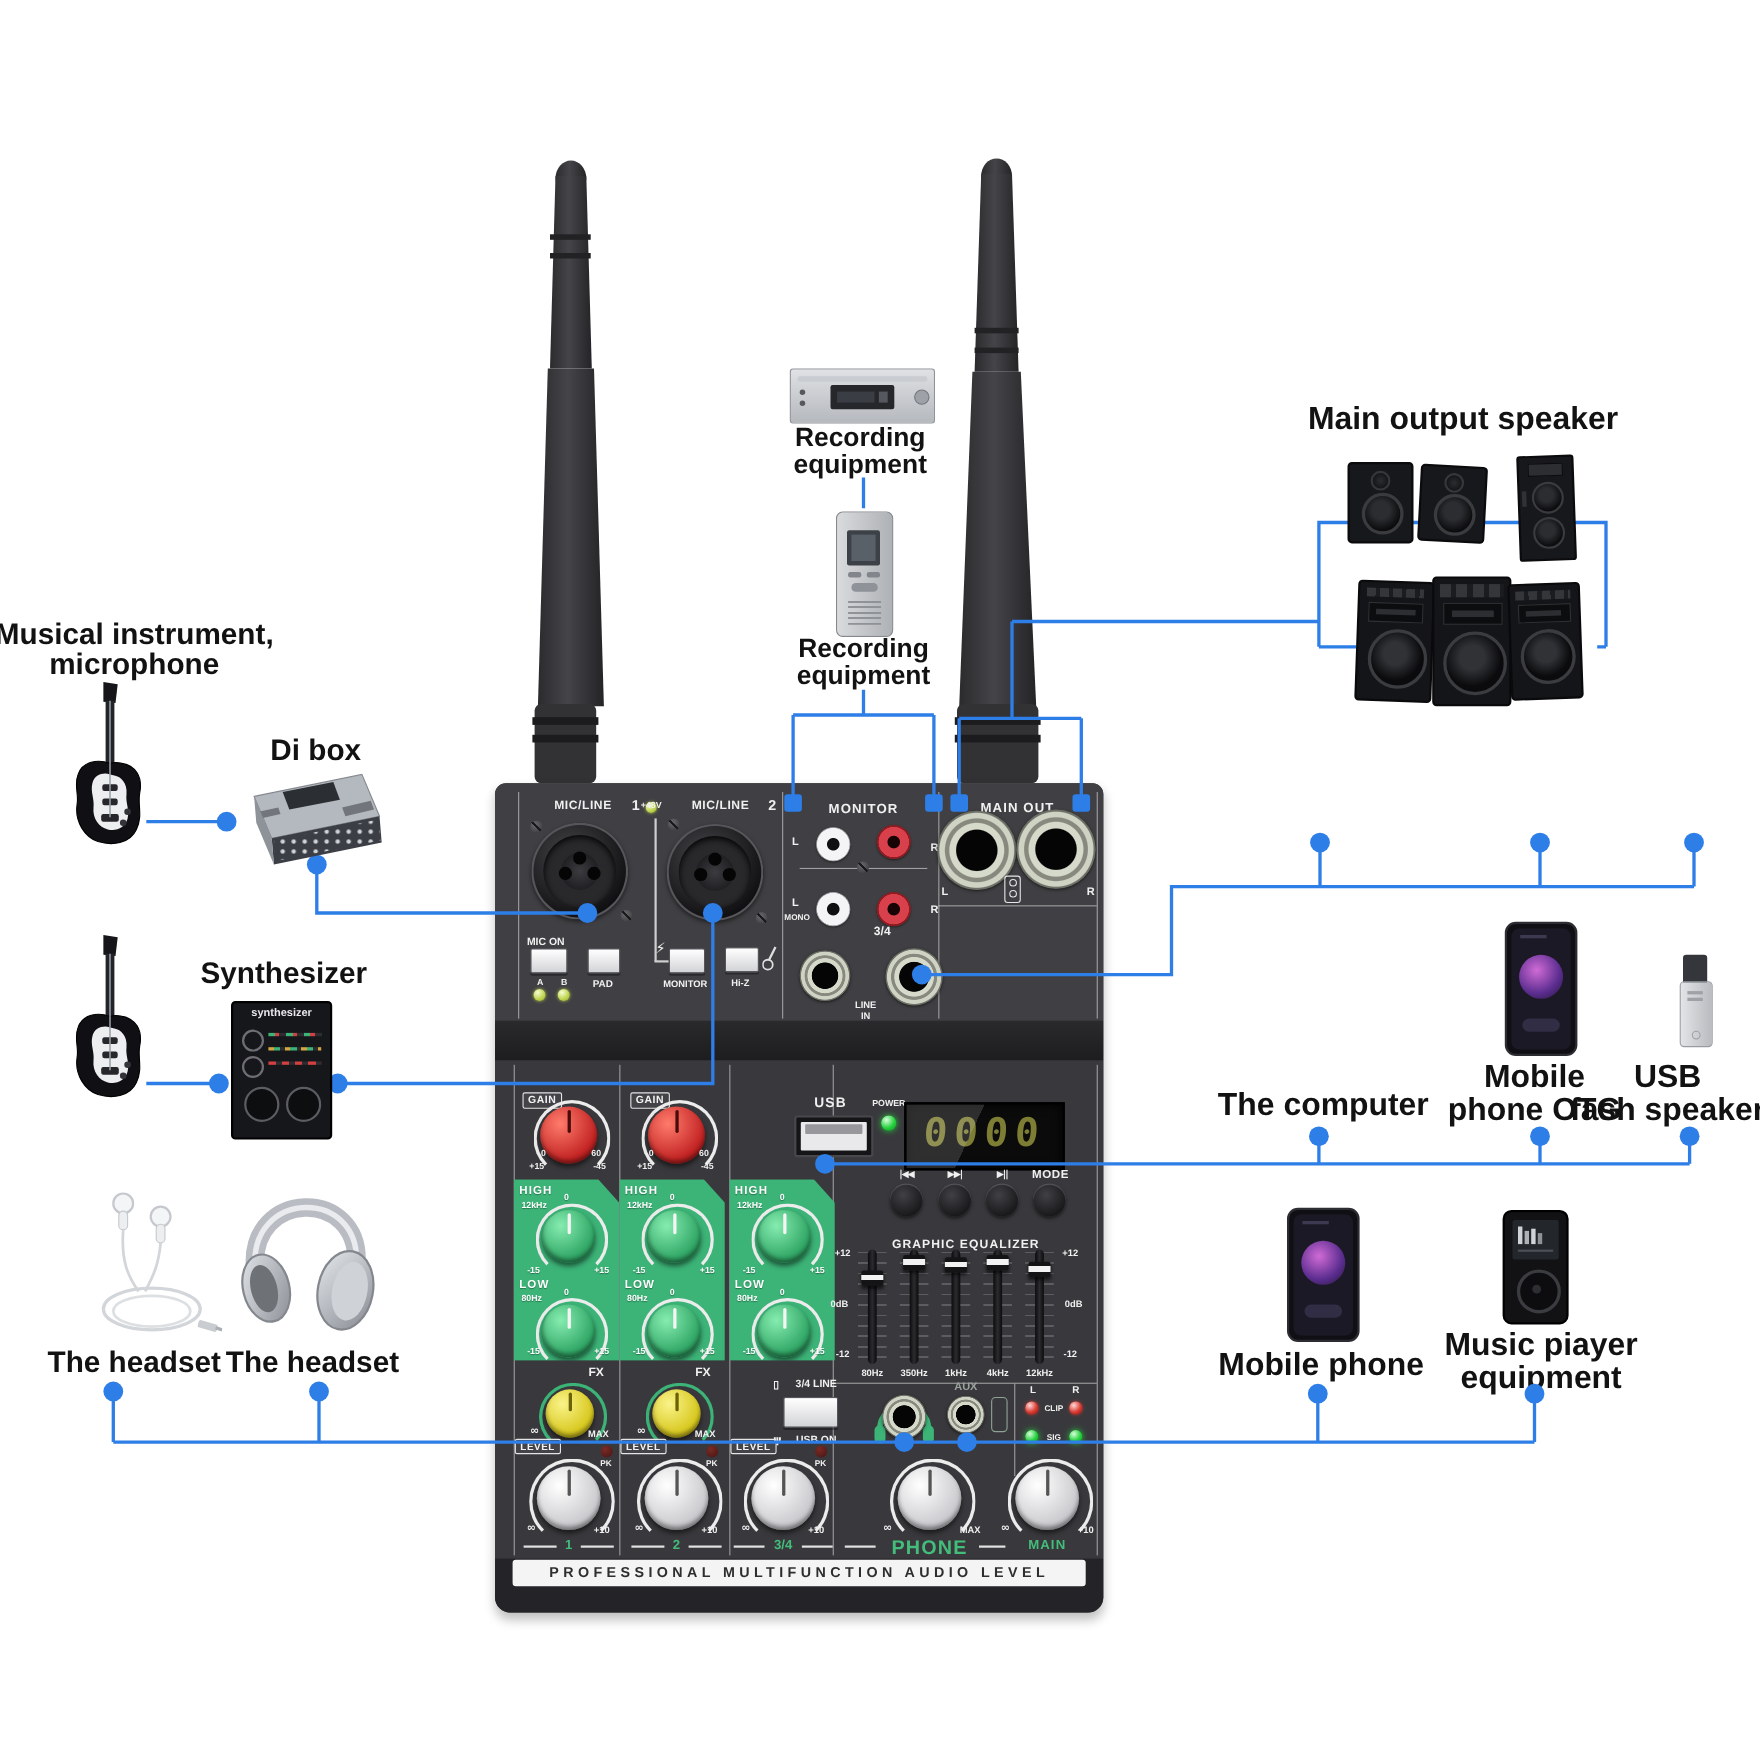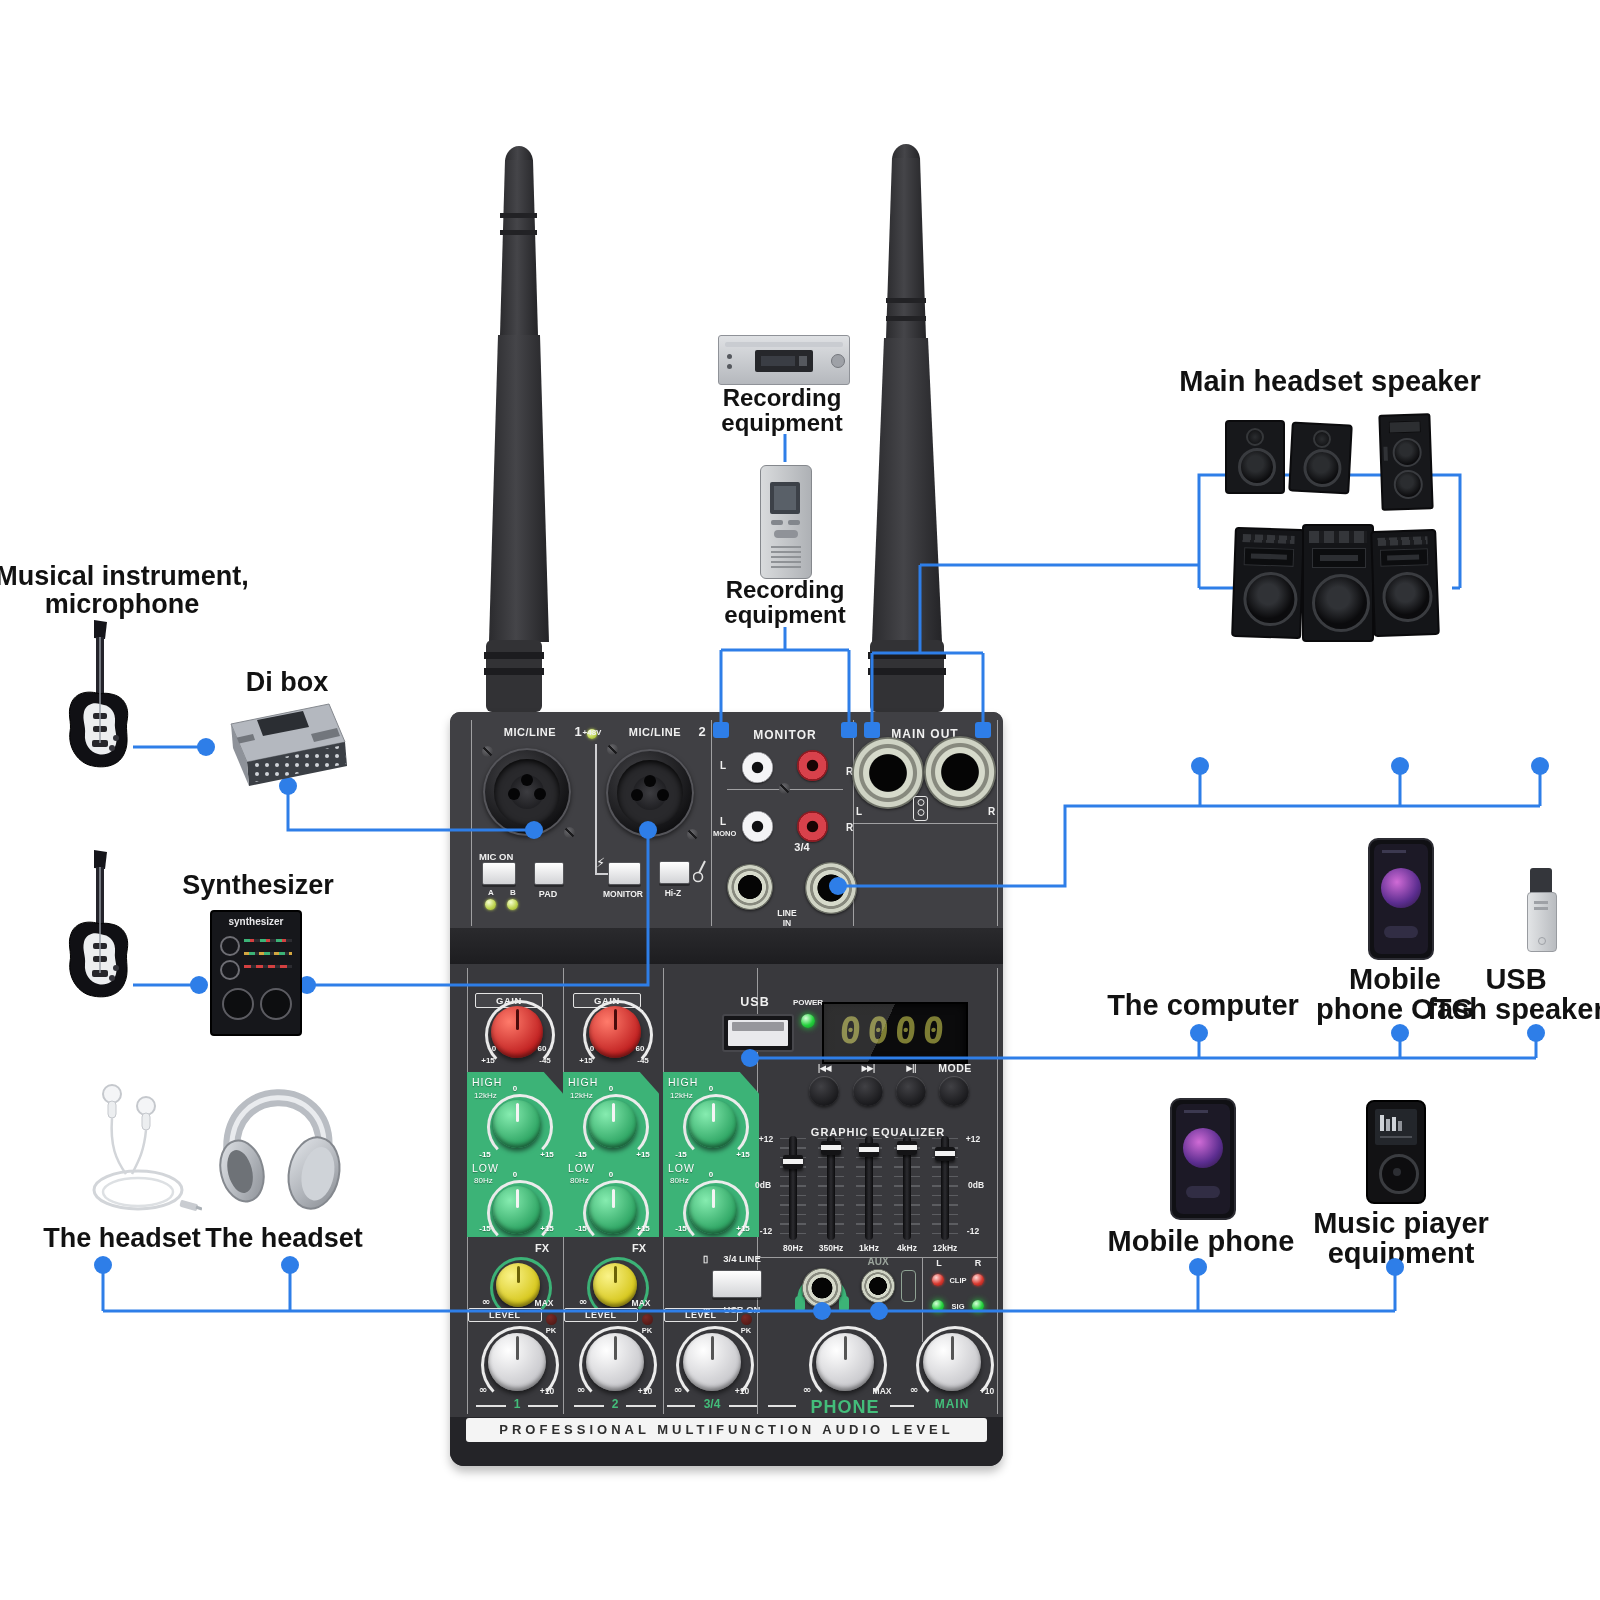--- a/index.html
+++ b/index.html
@@ -19,21 +19,21 @@
   #topPanel{position:absolute;left:0;top:0;width:553px;height:216px;background:#404044;border-radius:10px 10px 0 0;}
   #band{position:absolute;left:0;top:216px;width:553px;height:36px;background:linear-gradient(#2a2a2d,#1d1d20);}
   #face{position:absolute;left:0;top:252px;width:553px;height:453px;background:#39393d;}
   #bottomCase{position:absolute;left:0;top:705px;width:553px;height:49px;background:#242428;border-radius:0 0 14px 14px;}
   .vln,.hln{position:absolute;background:rgba(255,255,255,.5);}
   .wt{position:absolute;color:#f0f0f0;font-weight:bold;white-space:nowrap;}
   .cwt{position:absolute;color:#f0f0f0;font-weight:bold;white-space:nowrap;transform:translateX(-50%);text-align:center;}
   .gtx{color:#43bd7a !important;}
   .g{font-family:"DejaVu Sans",sans-serif;}
   .tag{position:absolute;border:1.5px solid #e4e4e4;color:#f2f2f2;font-size:9.5px;font-weight:bold;
-       padding:1px 20px;letter-spacing:.5px;background:rgba(255,255,255,.06);border-radius:2px;}
+       padding:1px 4px;letter-spacing:.5px;background:rgba(255,255,255,.06);border-radius:2px;}
   .seg{position:absolute;height:2px;background:#e2e2e2;}
   
   .knob{position:absolute;border-radius:50%;box-shadow:0 3px 5px rgba(0,0,0,.55),inset 0 -3px 4px rgba(0,0,0,.4);}
   .knob i{position:absolute;left:50%;top:6%;width:3px;height:40%;margin-left:-1.5px;border-radius:2px;}
   .red{background:radial-gradient(circle at 35% 30%,#ff7b6b,#c22323 68%,#7e1414);}
   .red i{background:#4a0b0b;}
   .grn{background:radial-gradient(circle at 35% 30%,#86ecb0,#33a968 65%,#1f7a47);}
   .grn i{background:#f4f4f4;}
   .yel{background:radial-gradient(circle at 35% 30%,#faf389,#d8c921 65%,#97880e);}
   .yel i{background:#6b6205;}
@@ -66,21 +66,21 @@
   .tbtn{position:absolute;border-radius:50%;background:radial-gradient(circle at 40% 35%,#414145,#19191c 72%);
         box-shadow:0 2px 3px rgba(0,0,0,.5),inset 0 1px 1px #5a5a5e;}
   .eqs{position:absolute;width:26px;height:100px;
        background:repeating-linear-gradient(180deg,#5c5d61 0 1.5px,rgba(0,0,0,0) 1.5px 9.5px);}
   .eqs:before{content:"";position:absolute;left:9px;top:-2px;bottom:-2px;width:8px;border-radius:4px;
        background:linear-gradient(90deg,#0b0b0d,#2c2c30,#0b0b0d);}
   .eqcap{position:absolute;left:3px;width:20px;height:14px;border-radius:2px;box-shadow:0 2px 3px rgba(0,0,0,.6);
        background:linear-gradient(180deg,#141416 0 4px,#f2f2f2 4px 9px,#141416 9px 14px);}
   .panel{position:absolute;width:96px;height:165px;background:#3cb377;
          clip-path:polygon(0 0,80% 0,100% 13%,100% 100%,0 100%);}
-  .ptx{position:absolute;color:#fff;font-weight:normal;white-space:nowrap;text-shadow:0 1px 1px rgba(0,0,0,.35);}
+  .ptx{position:absolute;color:#fff;font-weight:bold;white-space:nowrap;text-shadow:0 1px 1px rgba(0,0,0,.35);}
   .pct{position:absolute;color:#fff;font-weight:bold;white-space:nowrap;transform:translateX(-50%);text-shadow:0 1px 1px rgba(0,0,0,.35);}
   #disp{position:absolute;left:372px;top:290px;width:142px;height:58px;background:#0b0b0c;border:2px solid #000;
         box-shadow:inset 0 0 10px #000;overflow:hidden;}
   #disp .digits{position:absolute;left:0;right:0;top:6px;text-align:center;color:#9a9a3e;opacity:.8;
         font-family:"DejaVu Sans Mono",monospace;font-weight:bold;font-size:36px;letter-spacing:6px;transform:skewX(-4deg);}
   #disp:after{content:"";position:absolute;inset:0;background:linear-gradient(115deg,rgba(255,255,255,.15) 42%,rgba(255,255,255,0) 42%);}
   #strip{position:absolute;left:16px;top:706px;width:521px;height:24px;background:#f4f4f4;border-radius:3px;}
   #strip span{display:block;text-align:center;font-size:13px;font-weight:bold;color:#2e2e2e;letter-spacing:4px;line-height:24px;white-space:nowrap;}
   .usbport{position:absolute;left:272px;top:302px;width:68px;height:34px;background:#151518;border:2px solid #47474c;border-radius:3px;}
   .usbport .in{position:absolute;inset:4px;background:#e9e9ec;border-radius:1px;}
@@ -596,21 +596,21 @@
     <div class="abs" style="left:10px;top:54px;width:12px;height:5px;background:#82868c;border-radius:2px"></div>
     <div class="abs" style="left:27px;top:54px;width:12px;height:5px;background:#82868c;border-radius:2px"></div>
     <div class="abs" style="left:13px;top:64px;width:24px;height:8px;border-radius:4px;background:#8f9298"></div>
     <div class="abs" style="left:10px;top:80px;width:30px;height:22px;background:repeating-linear-gradient(180deg,#8f9296 0 2px,transparent 2px 5px)"></div>
   </div>
   <div class="lbl sm" style="left:785px;top:578px">
     <div>Recording</div>
       <div>equipment</div>
   </div>
 
-  <div class="lbl" style="left:1330px;top:366px;font-size:29px">Main headset speaker</div>
+  <div class="lbl" style="left:1330px;top:366px;font-size:29px">Main output speaker</div>
   <div class="abs devlayer" style="left:1225px;top:420px;width:56px;height:70px;background:#17181b;border:2px solid #0b0b0d;border-radius:4px">
     <div class="abs" style="left:19px;top:6px;width:14px;height:14px;border-radius:50%;background:radial-gradient(#2b2d30,#0c0c0e);border:2px solid #35373a"></div>
     <div class="abs" style="left:11px;top:26px;width:32px;height:32px;border-radius:50%;background:radial-gradient(circle at 45% 40%,#2b2d30 0 30%,#0c0c0e 70%);border:3px solid #393b3f"></div>
   </div>
   <div class="abs devlayer" style="left:1290px;top:423px;width:57px;height:66px;background:#17181b;border:2px solid #0b0b0d;border-radius:4px;transform:rotate(3deg)">
     <div class="abs" style="left:20px;top:5px;width:14px;height:14px;border-radius:50%;background:radial-gradient(#2b2d30,#0c0c0e);border:2px solid #35373a"></div>
     <div class="abs" style="left:12px;top:24px;width:32px;height:32px;border-radius:50%;background:radial-gradient(circle at 45% 40%,#2b2d30 0 30%,#0c0c0e 70%);border:3px solid #393b3f"></div>
   </div>
   <div class="abs devlayer" style="left:1380px;top:414px;width:48px;height:92px;background:#17181b;border:2px solid #0b0b0d;border-radius:3px;transform:rotate(-2deg)">
     <div class="abs" style="left:8px;top:5px;width:30px;height:10px;background:#2c2e31;border:1px solid #0c0c0e"></div>

